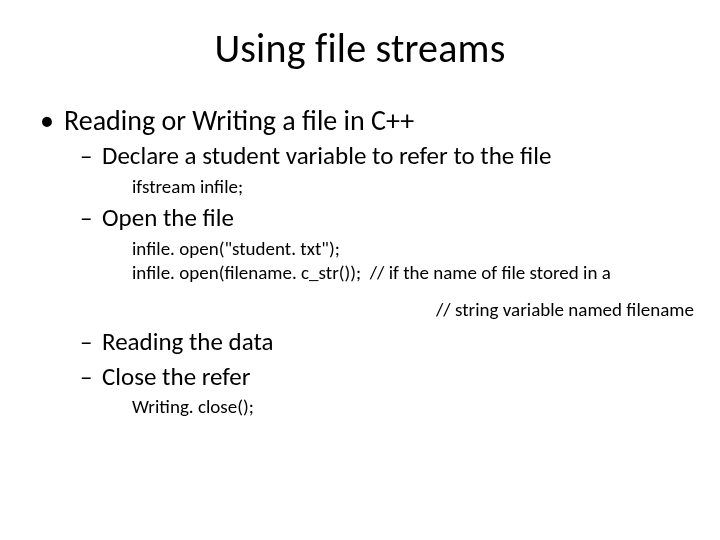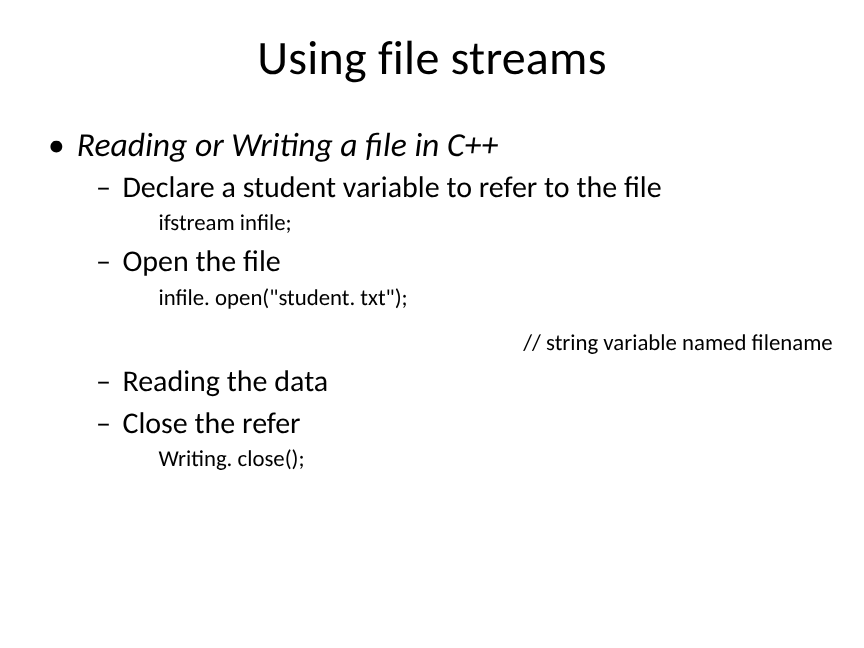--- a/index.html
+++ b/index.html
@@ -28,21 +28,21 @@
   li { list-style: none; }
 
   .lvl1 { margin-left: 0; }
   .lvl1 > li {
     font-size: 28px;
     line-height: 1.25;
     margin-bottom: 4px;
   }
   .lvl1 > li > .row { display: flex; }
   .lvl1 .b1 { width: 24px; flex: none; text-align: left; }
-  .lvl1 .t1 { flex: 1; font-style: italic; }
+  .lvl1 .t1 { flex: 1; }
 
   .lvl2 { margin-left: 40px; margin-top: 2px; }
   .lvl2 > li {
     font-size: 25px;
     line-height: 1.3;
     margin-bottom: 2px;
   }
   .lvl2 > li > .row { display: flex; }
   .lvl2 .b2 { width: 22px; flex: none; }
   .lvl2 .t2 { flex: 1; }
@@ -94,20 +94,21 @@
         <li>
           <div class="row">
             <span class="b2">–</span>
             <span class="t2">Open the file</span>
           </div>
         </li>
       </ul>
 
       <div class="codeblk">
         <div>infile. open("student. txt");</div>
+        <div>infile. open(filename. c_str());  // if the name of file stored in a</div>
         <div class="comment-cont">// string variable named filename</div>
       </div>
 
       <ul class="lvl2">
         <li>
           <div class="row">
             <span class="b2">–</span>
             <span class="t2">Reading the data</span>
           </div>
         </li>

